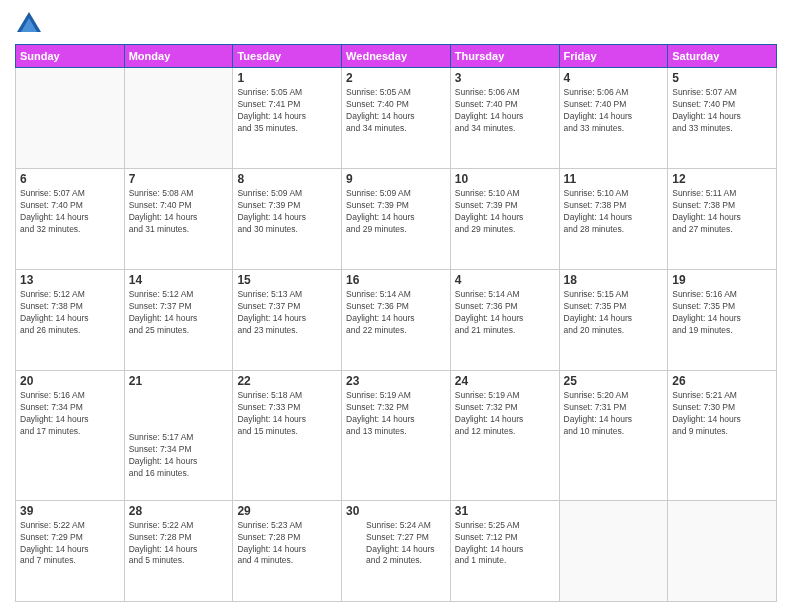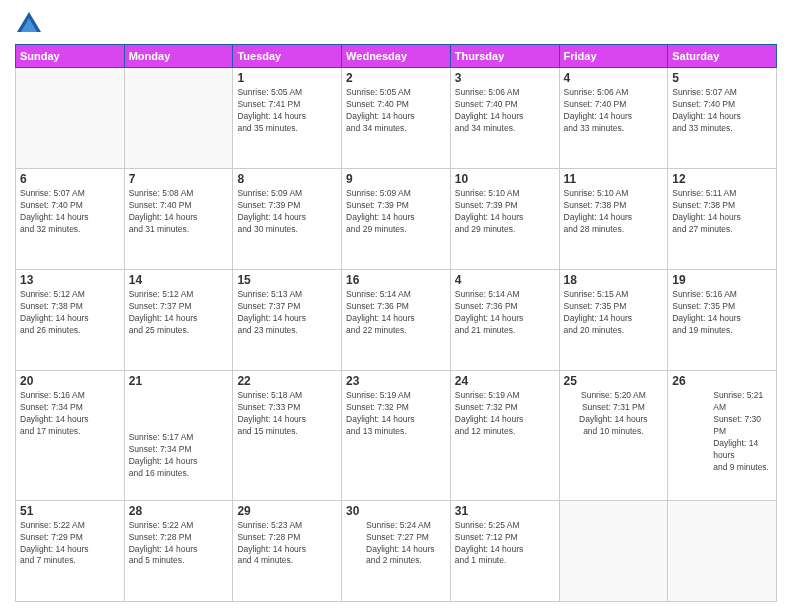--- a/index.html
+++ b/index.html
@@ -298,36 +298,36 @@
           </td>
           <td>
             <div class="day-num">24</div>
             <div class="day-info" style="white-space: pre-line;">Sunrise: 5:19 AM
 Sunset: 7:32 PM
 Daylight: 14 hours
 and 12 minutes.</div>
           </td>
           <td>
             <div class="day-num">25</div>
-            <div class="day-info" style="white-space: pre-line; text-align: center;">Sunrise: 5:20 AM
+            <div class="day-info" style="white-space: pre-line;">Sunrise: 5:20 AM
 Sunset: 7:31 PM
 Daylight: 14 hours
 and 10 minutes.</div>
           </td>
           <td>
             <div class="day-num">26</div>
-            <div class="day-info" style="white-space: pre-line; margin-left: 41px;">Sunrise: 5:21 AM
+            <div class="day-info" style="white-space: pre-line;">Sunrise: 5:21 AM
 Sunset: 7:30 PM
 Daylight: 14 hours
 and 9 minutes.</div>
           </td>
         </tr>
         <tr>
           <td>
-            <div class="day-num">51</div>
+            <div class="day-num">39</div>
             <div class="day-info" style="white-space: pre-line;">Sunrise: 5:22 AM
 Sunset: 7:29 PM
 Daylight: 14 hours
 and 7 minutes.</div>
           </td>
           <td>
             <div class="day-num">28</div>
             <div class="day-info" style="white-space: pre-line;">Sunrise: 5:22 AM
 Sunset: 7:28 PM
 Daylight: 14 hours

